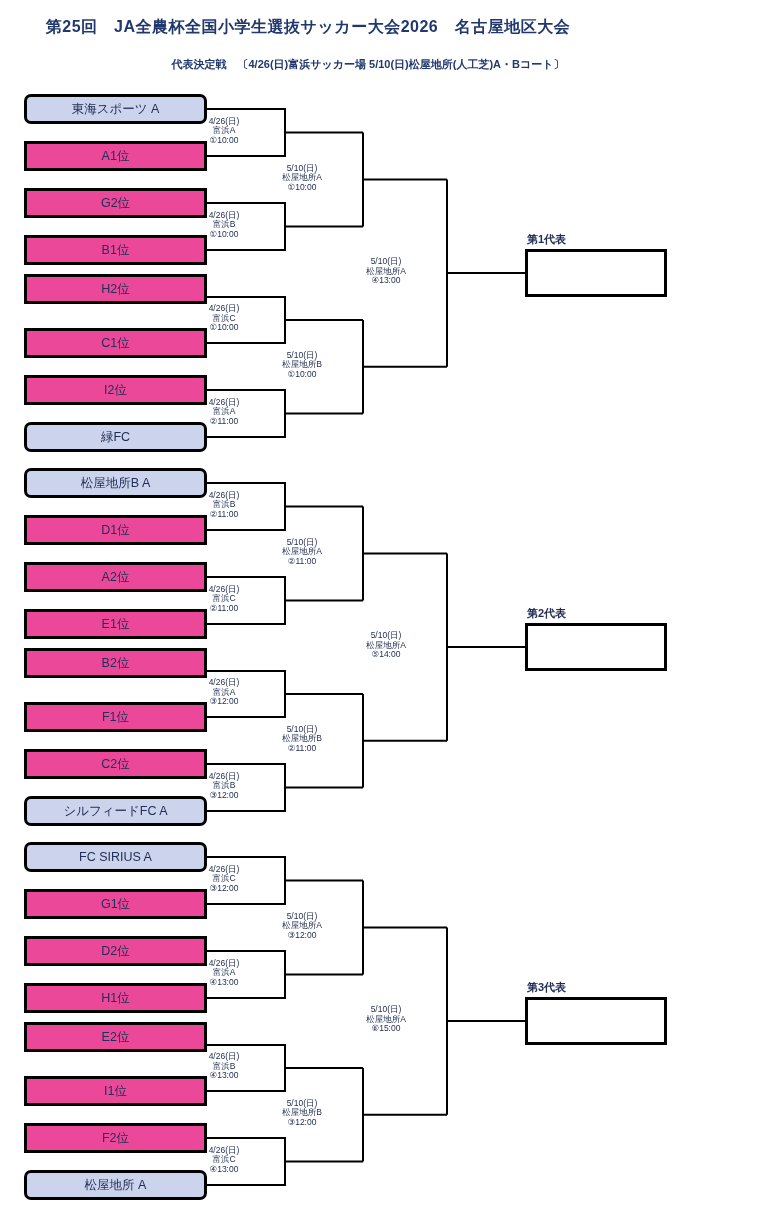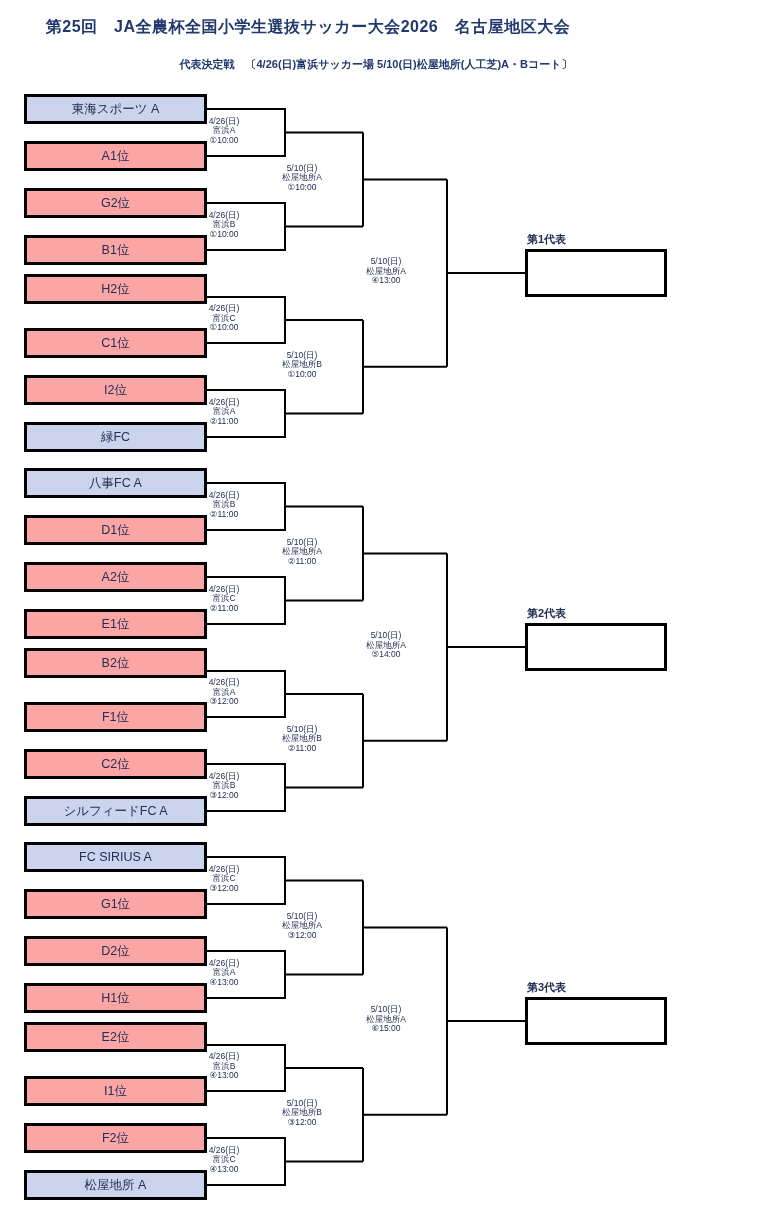--- a/index.html
+++ b/index.html
@@ -12,32 +12,31 @@
   }
   .title{
     position:absolute;top:17px;left:0;width:616px;
     text-align:center;font-size:16px;font-weight:bold;
     color:#21386e;letter-spacing:.5px;
   }
   .subtitle{
     position:absolute;top:57px;left:0;width:736px;
     text-align:center;font-size:11px;font-weight:600;
     color:#21386e;
-    margin-left:8px;
   }
   svg.lines{position:absolute;top:0;left:0;pointer-events:none;}
   .bracket{position:absolute;left:0;width:772px;height:0;overflow:visible;}
   .tb{
     position:absolute;left:24px;width:177px;height:24px;
-    border:3px solid #000;background:#fca5a5;
+    border:3px solid #000;background:#ec4899;
     text-align:center;line-height:24px;
     font-size:12.5px;color:#222f55;
     white-space:nowrap;
   }
-  .tb.hl{background:#ccd4ed;}
+  .tb.hl{background:#ccd4ed;border-radius:7px;}
   .row0{top:0px}.row1{top:47px}.row2{top:94px}.row3{top:141px}
   .row4{top:180px}.row5{top:234px}.row6{top:281px}.row7{top:328px}
   .ml{
     position:absolute;width:118px;
     text-align:center;font-size:8.5px;line-height:9.5px;
     color:#222f55;white-space:nowrap;
   }
   .ml.r1{left:165px}
   .ml.sf{left:243px}
   .ml.fin{left:327px}
@@ -126,21 +125,21 @@
       <div>5/10(日)</div>
       <div>松屋地所A</div>
       <div>④13:00</div>
     </div>
 
     <div class="wtitle">第1代表</div>
     <div class="wbox"></div>
   </div>
 
   <div class="bracket" style="top:468px">
-    <div class="tb hl row0"><span>八事FC A</span></div>
+    <div class="tb hl row0"><span>松屋地所B A</span></div>
     <div class="tb row1"><span>D1位</span></div>
     <div class="tb row2"><span>A2位</span></div>
     <div class="tb row3"><span>E1位</span></div>
     <div class="tb row4"><span>B2位</span></div>
     <div class="tb row5"><span>F1位</span></div>
     <div class="tb row6"><span>C2位</span></div>
     <div class="tb hl row7"><span>シルフィードFC A</span></div>
 
     <div class="ml r1" style="top:22.5px">
       <div>4/26(日)</div>

